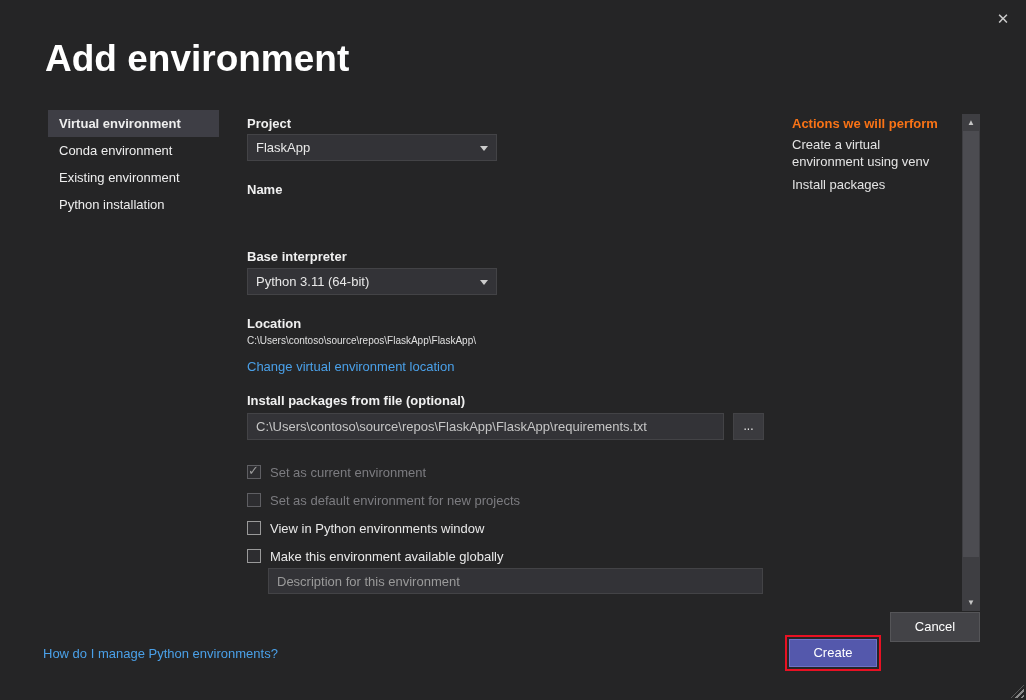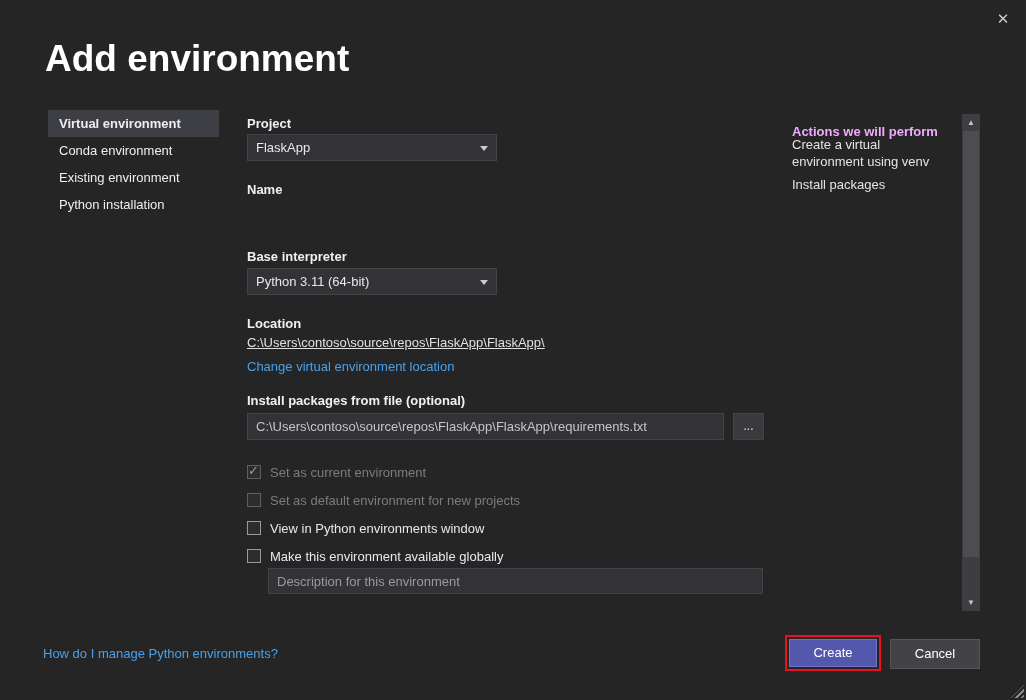--- a/index.html
+++ b/index.html
@@ -37,21 +37,21 @@
     position:absolute;height:27px;background:var(--input-bg);
     border:1px solid var(--input-border);color:#e8e8e8;font-size:13px;
     font-family:"Liberation Sans",sans-serif;padding:0 8px;
   }
   .fake-select{display:flex;align-items:center;cursor:pointer;padding-right:22px;}
   .chevron-down-icon{
     position:absolute;right:8px;top:11px;width:0;height:0;
     border-left:4px solid transparent;border-right:4px solid transparent;
     border-top:5px solid #cccccc;
   }
-  .static-text{position:absolute;font-size:13px;color:#e0e0e0;text-decoration:underline;}
+  .static-text{position:absolute;font-size:10px;color:#e0e0e0;}
   .link{position:absolute;font-size:13px;color:var(--link);cursor:pointer;}
   .browse-button{
     position:absolute;left:733px;top:413px;width:31px;height:27px;
     background:#3a3a3e;border:1px solid var(--input-border);color:#e8e8e8;
     font-size:12px;text-align:center;line-height:25px;cursor:pointer;
   }
   .path-text{color:#c6c6c6;}
   
   .check-row{
     position:absolute;left:247px;display:flex;align-items:center;height:18px;cursor:pointer;
@@ -62,21 +62,21 @@
   }
   .check-row.disabled .checkbox{border-color:#5f5f63;}
   .checkmark{
     font-style:normal;position:absolute;left:0;top:-3px;font-size:13px;color:#9c9c9c;
   }
   .check-label{font-size:13px;color:#e8e8e8;}
   .check-row.disabled .check-label{color:#7c7c80;}
   .description-input{left:268px;top:568px;width:495px;height:26px;color:#e8e8e8;}
   .description-input::placeholder{color:#9a9a9a;}
   
-  .actions-title{position:absolute;left:792px;top:124px;font-size:13px;font-weight:bold;color:#f0abfc;}
+  .actions-title{position:absolute;left:792px;top:116px;font-size:13px;font-weight:bold;color:#f97316;}
   .actions-item{position:absolute;left:792px;width:158px;font-size:13px;color:#e4e4e4;line-height:17px;}
   
   .scrollbar{
     position:absolute;left:962px;top:114px;width:18px;height:497px;
     background:#3e3e42;display:flex;flex-direction:column;
   }
   .scroll-btn{
     height:17px;flex:0 0 auto;color:#c5c5c5;font-size:8px;line-height:17px;
     text-align:center;cursor:pointer;
   }
@@ -88,21 +88,21 @@
   .help-link{left:43px;top:646px;}
   .create-highlight{
     position:absolute;left:785px;top:635px;border:2px solid var(--highlight);
     padding:2px;background:transparent;
   }
   .create-button{
     width:88px;height:28px;background:var(--accent-button);border:1px solid #6e72c8;
     color:#ffffff;font-size:13px;text-align:center;line-height:26px;cursor:pointer;
   }
   .cancel-button{
-    position:absolute;left:890px;top:639px;width:90px;height:30px;background:#434347;
+    position:absolute;left:890px;top:612px;width:90px;height:30px;background:#434347;
     border:1px solid #555558;color:#ffffff;font-size:13px;text-align:center;
     line-height:28px;cursor:pointer;
   }
   .resize-grip{
     position:absolute;right:2px;bottom:2px;width:13px;height:13px;
     background:repeating-linear-gradient(135deg,#8a8a8a 0 1.5px,transparent 1.5px 4px);
     clip-path:polygon(100% 0,100% 100%,0 100%);
   }
 </style>
 </head>

